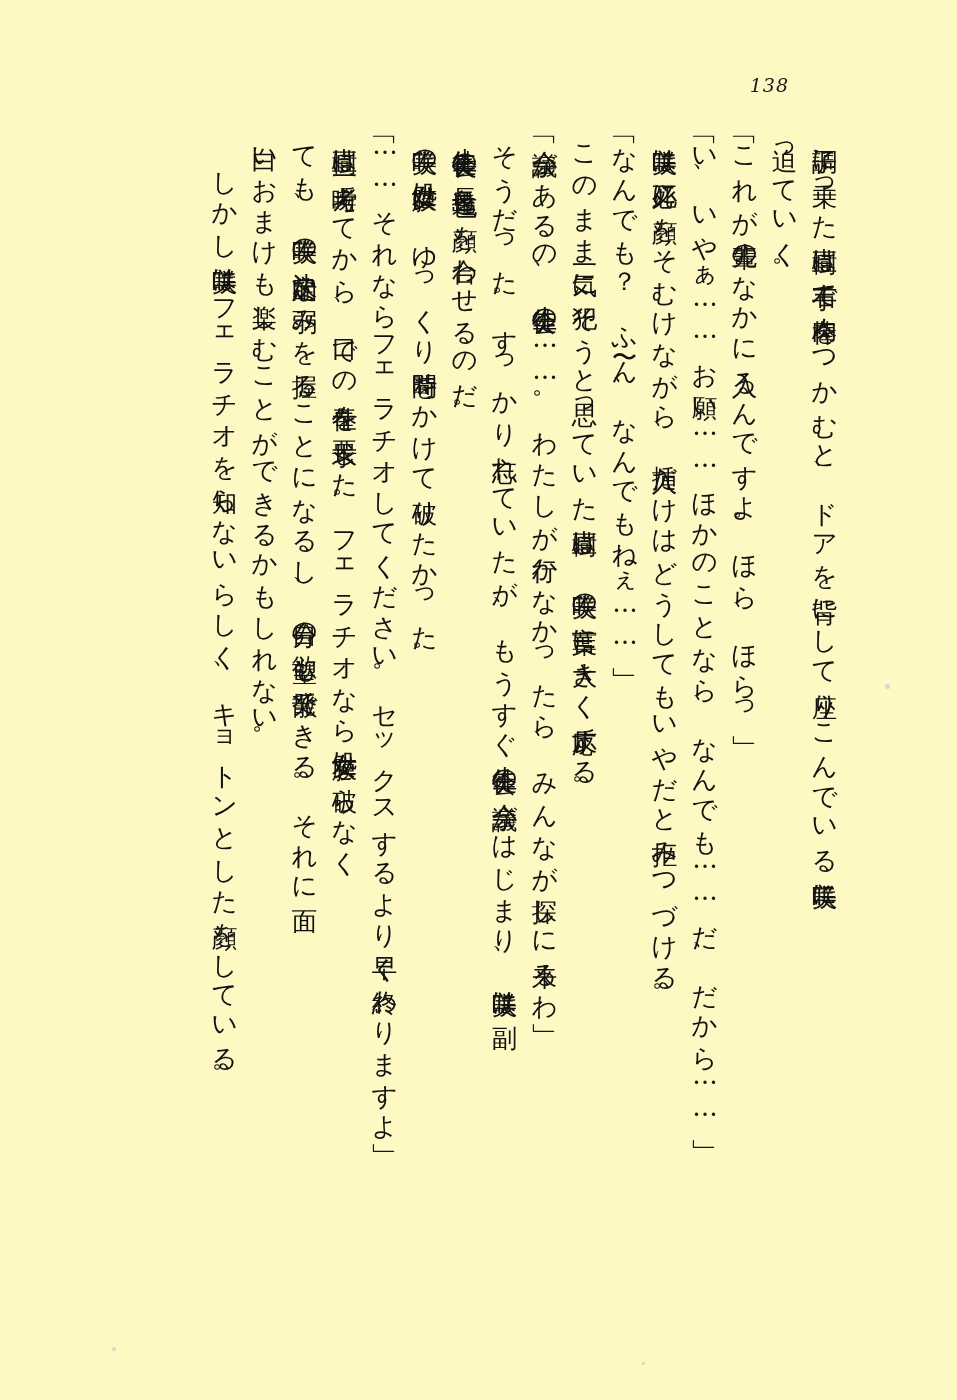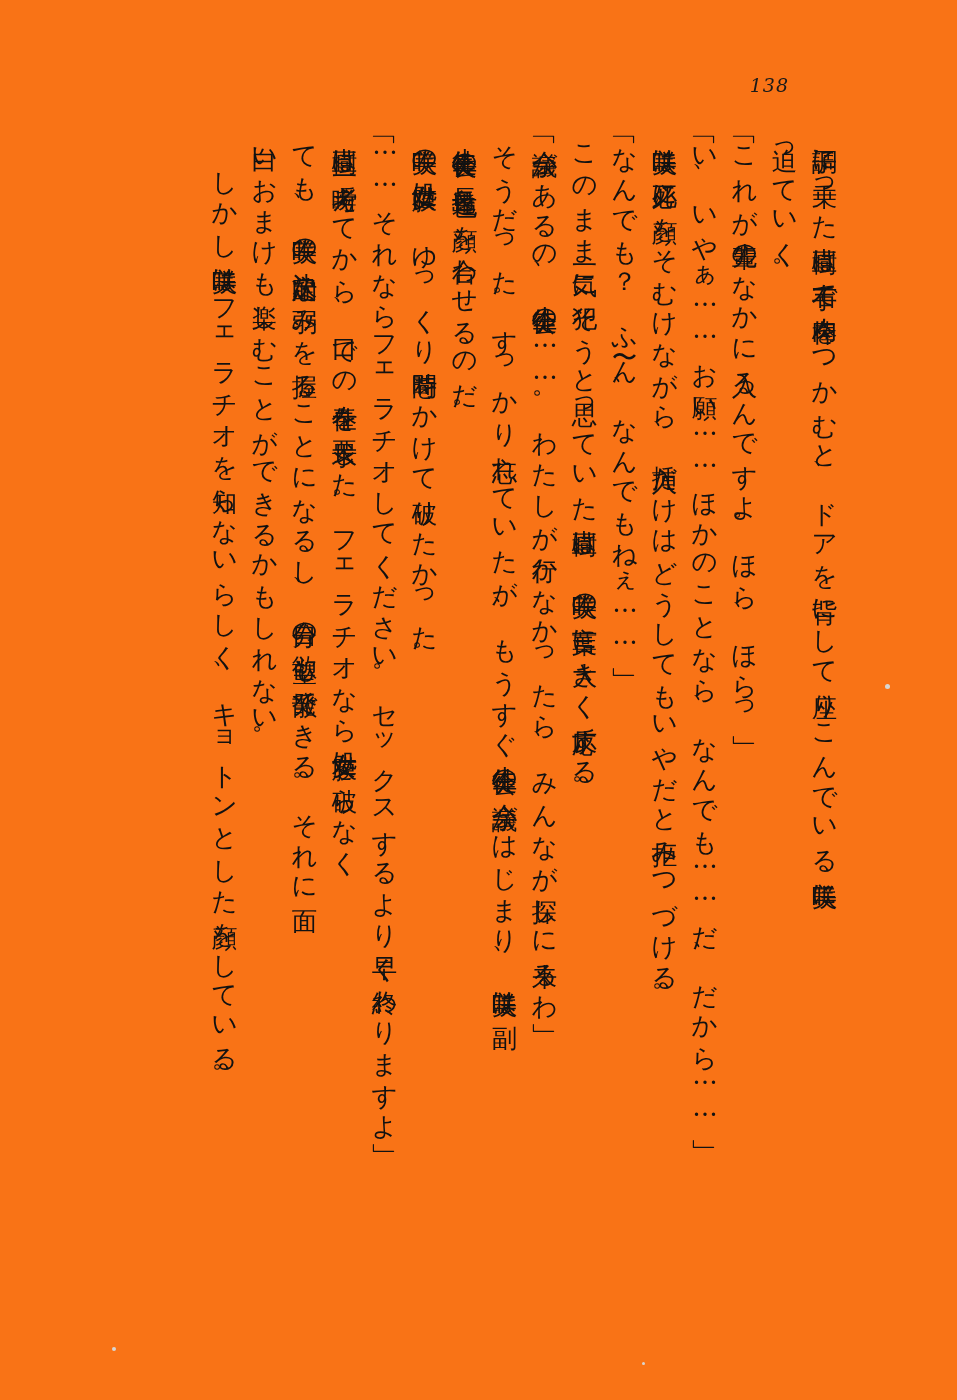--- a/index.html
+++ b/index.html
@@ -11,21 +11,21 @@
     width: 957px;
     height: 1400px;
     overflow: hidden;
     font-family: "DejaVu Serif", "Liberation Serif", serif;
     color: #111111;
   }
   .page {
     position: relative;
     width: 957px;
     height: 1400px;
-    background: #f97316;
+    background: #fef9c3;
   }
   
   .page-number {
     position: absolute;
     top: 74px;
     right: 168px;
     font-family: "DejaVu Serif", "Liberation Serif", serif;
     font-style: italic;
     font-size: 19px;
     letter-spacing: 1px;

